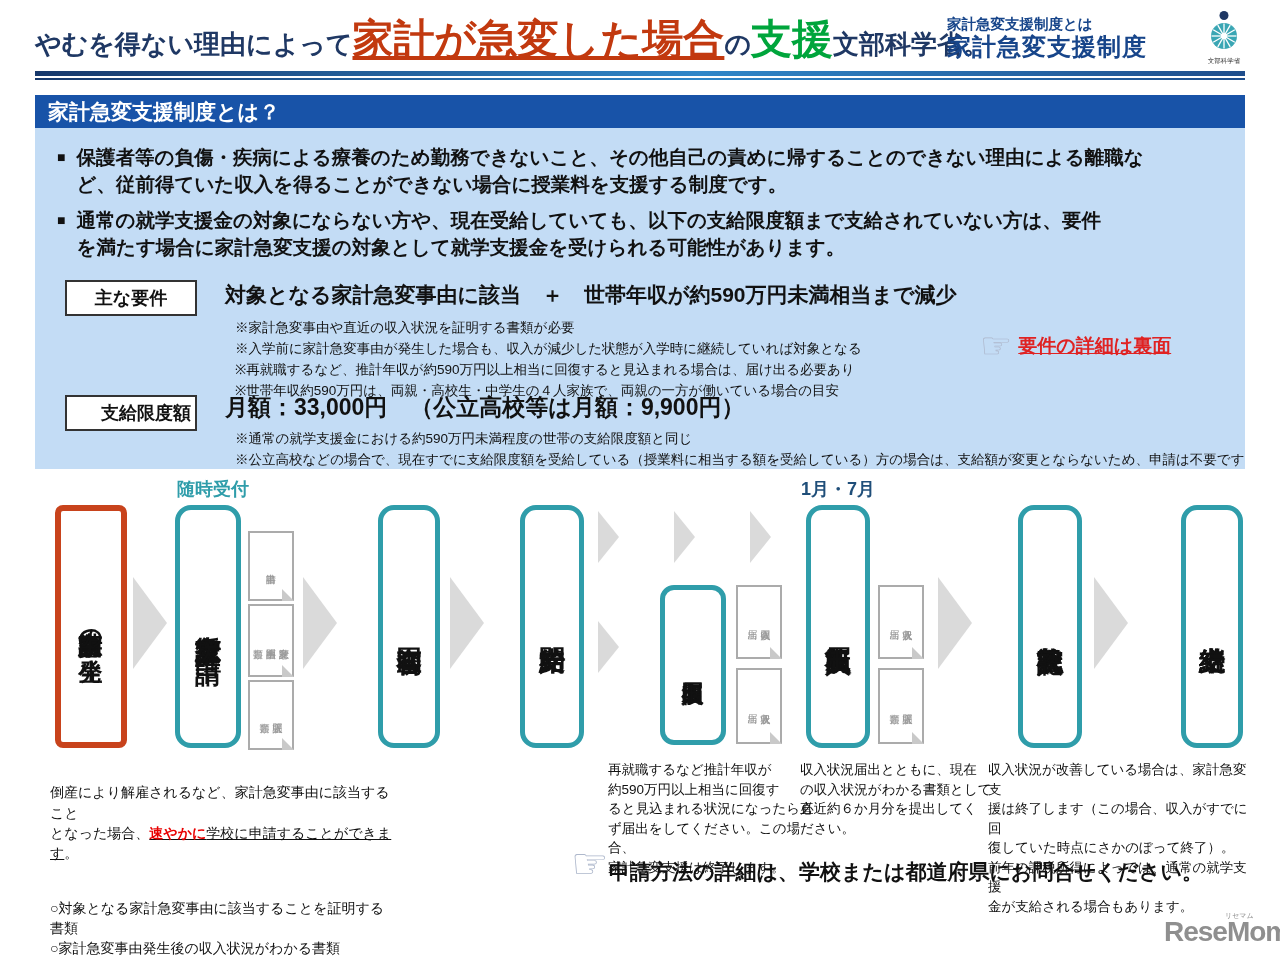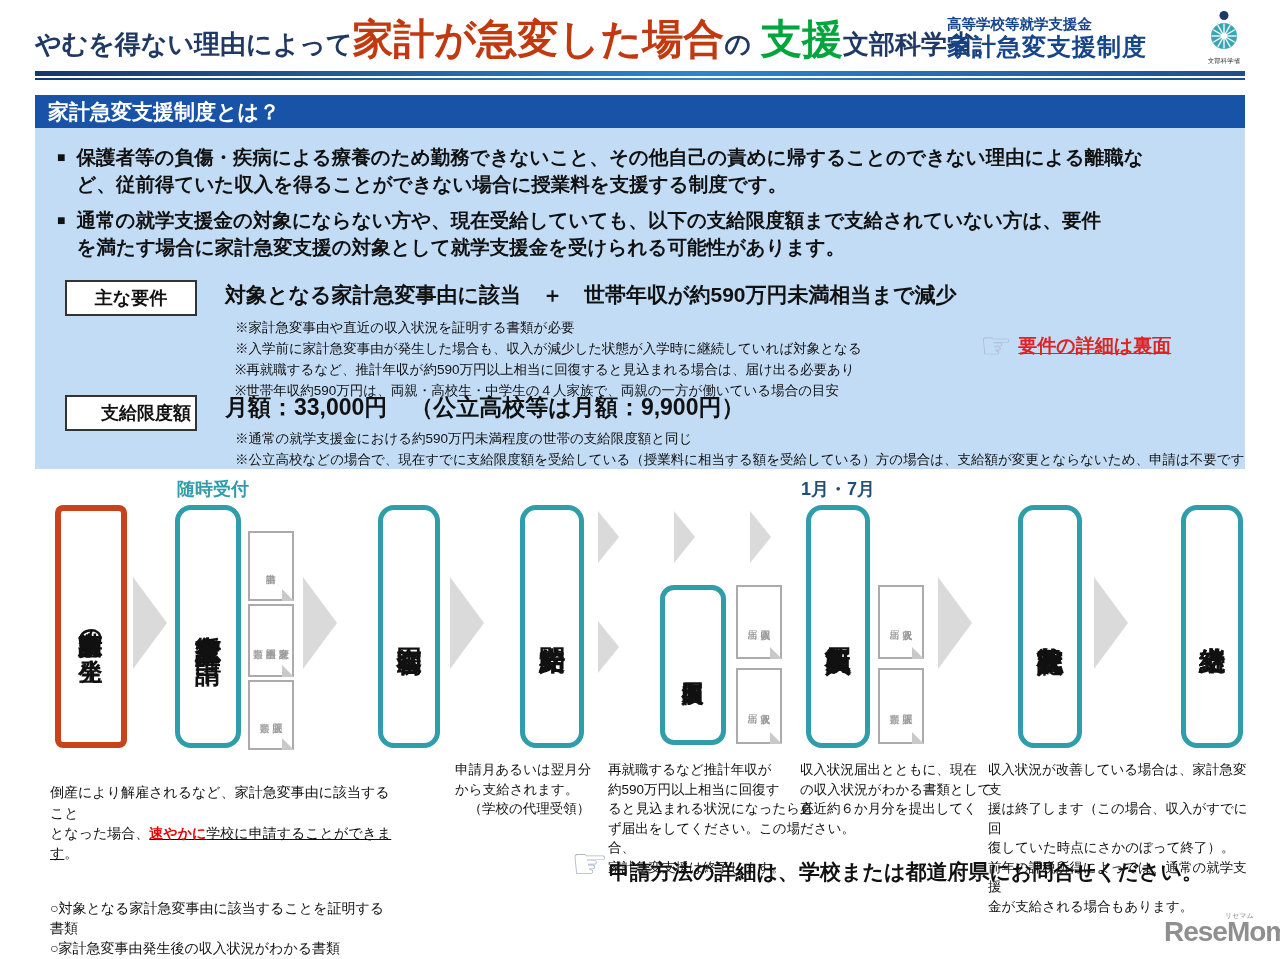--- a/index.html
+++ b/index.html
@@ -2,22 +2,22 @@
 <html><head>
 <meta charset="utf-8">
 <style>
   html,body { margin:0; padding:0; background:#fff; }
   .page { position:relative; width:1280px; height:959px; background:#ffffff;
           font-family:"Liberation Sans",sans-serif; overflow:hidden; color:#111; }
 
   
   .header-title { position:absolute; left:35px; top:12px; white-space:nowrap; }
   .t-navy { font-size:26px; font-weight:bold; color:#1F3864; }
-  .t-red   { font-size:41px; font-weight:bold; color:#C2390F; }
-  .t-green { font-size:41px; font-weight:bold; color:#00A53C;margin-left:10px; }
+  .t-red   { font-size:41px; font-weight:bold; color:#C2390F;text-decoration:underline; }
+  .t-green { font-size:41px; font-weight:bold; color:#00A53C; }
   .header-sub { position:absolute; left:947px; top:16px; color:#17458A; line-height:1.15; }
   .header-sub .sub-small { font-size:14.5px; font-weight:bold; display:block; }
   .header-sub .sub-large { font-size:24px; font-weight:bold; display:block; letter-spacing:1px; }
   .mext-logo { position:absolute; left:1199px; top:10px; width:50px; text-align:center; }
   .mext-logo .mext-text { font-size:6.5px; color:#333; display:block; margin-top:1px; }
   .header-rule { position:absolute; left:35px; top:71px; width:1210px; }
   .header-rule .rule1 { height:5px; background:linear-gradient(90deg,#17386B,#2F86C8 55%,#1F4E8C); }
   .header-rule .rule2 { height:2px; margin-top:2px; background:linear-gradient(90deg,#17386B,#2F86C8 55%,#1F4E8C); }
 
   
@@ -103,21 +103,21 @@
 </style>
 </head>
 <body>
 
 <div class="page">
 
   <div class="header-title">
     <span class="t-navy">やむを得ない理由によって</span><span class="t-red">家計が急変した場合</span><span class="t-navy">の</span><span class="t-green">支援</span><span class="t-navy">文部科学省。</span>
   </div>
   <div class="header-sub">
-    <span class="sub-small">高等学校等就学支援金</span>
+    <span class="sub-small">家計急変支援制度とは</span>
     <span class="sub-large">家計急変支援制度</span>
   </div>
   <div class="mext-logo">
     <svg width="42" height="42" viewBox="0 0 42 42">
       <circle cx="21" cy="5.5" r="4.5" fill="#1F3864"></circle>
       <circle cx="21" cy="26" r="13" fill="#3AA6B4"></circle>
       <g stroke="#ffffff" stroke-width="1.3">
         <line x1="21" y1="13.5" x2="21" y2="26" transform="rotate(0 21 26)"></line>
         <line x1="21" y1="13.5" x2="21" y2="26" transform="rotate(30 21 26)"></line>
         <line x1="21" y1="13.5" x2="21" y2="26" transform="rotate(60 21 26)"></line>
@@ -209,23 +209,20 @@
   <div class="arr arr-big a5"></div>
   <div class="flow-box teal b8">支給継続</div>
 
   <div class="note noteA">
     <div class="p1"><span>倒産により解雇されるなど、家計急変事由に該当すること
 となった場合、</span><span class="u"><span class="red-em">速やかに</span><span>学校に申請することができます</span></span><span>。</span></div>
     <div class="p2">○対象となる家計急変事由に該当することを証明する書類
 ○家計急変事由発生後の収入状況がわかる書類
 を提出してください。（申請後の提出でも可）</div>
   </div>
-  <div class="note noteB">申請月あるいは翌月分
-から支給されます。
-　（学校の代理受領）</div>
   <div class="note noteC">再就職するなど推計年収が
 約590万円以上相当に回復す
 ると見込まれる状況になったら必
 ず届出をしてください。この場合、
 家計急変支援は終了します。</div>
   <div class="note noteD">収入状況届出とともに、現在
 の収入状況がわかる書類として
 直近約６か月分を提出してく
 ださい。</div>
   <div class="note noteE">収入状況が改善している場合は、家計急変支

